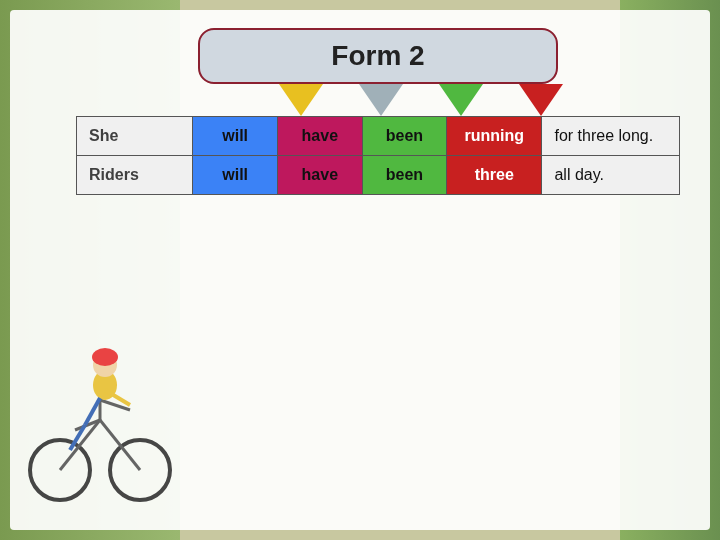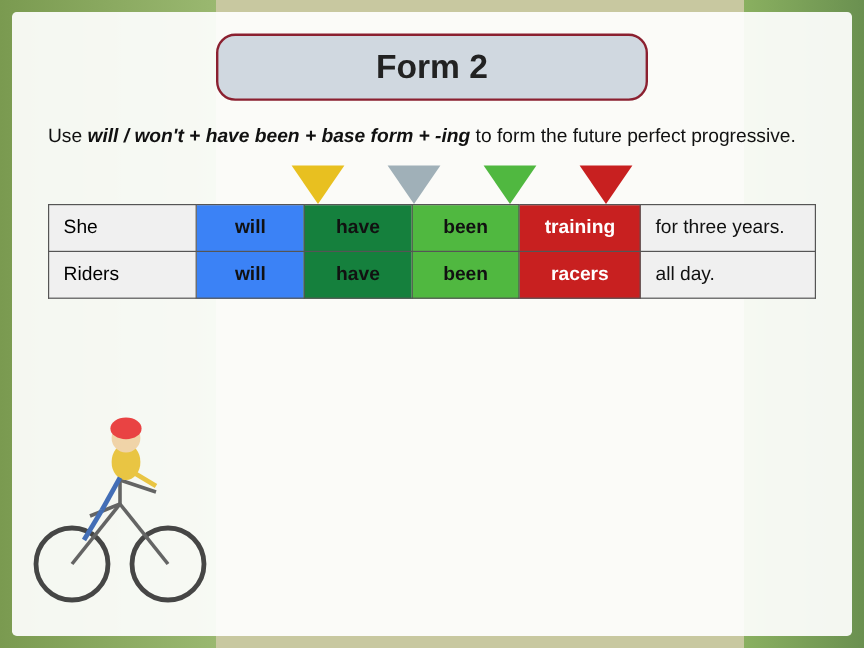--- a/index.html
+++ b/index.html
@@ -16,20 +16,21 @@
     
     .content-area {
       position: absolute;
       top: 10px;
       left: 10px;
       width: 700px;
       height: 520px;
       background: rgba(255,255,255,0.92);
       z-index: 10;
       border-radius: 4px;
+      padding-left: 36px;
     }
 
     
     .title-box {
       margin: 18px auto 0;
       width: 360px;
       background: #d0d8e0;
       border: 2px solid #8b2030;
       border-radius: 16px;
       text-align: center;
@@ -95,35 +96,35 @@
 
     td {
       border: 1.5px solid #555;
       padding: 10px 12px;
       font-size: 16px;
       vertical-align: middle;
     }
 
     .col-subject {
       background: #f0f0f0;
-      font-weight: normal;
+      font-weight: bold;
       width: 110px;
-      color: #000000;
+      color: #404040;
     }
 
     .col-will {
       background: #3b82f6;
       font-weight: bold;
       text-align: center;
       width: 80px;
       color: #111;
     }
 
     .col-have {
-      background: #15803d;
+      background: #be185d;
       font-weight: bold;
       text-align: center;
       width: 80px;
       color: #111;
     }
 
     .col-been {
       background: #50b840;
       font-weight: bold;
       text-align: center;
@@ -170,23 +171,20 @@
 
 <div class="bg-left-strip"></div>
 <div class="bg-right-strip"></div>
 
 <div class="content-area">
 
   <div class="title-box">
     <span>Form 2</span>
   </div>
 
-  <div class="description">
-    Use <em>will / won't + have been + base form + -ing</em> to form the future perfect progressive.
-  </div>
 
   <div class="arrows-row">
     <div class="arrow arrow-yellow">
       <div class="arrow-shape"></div>
     </div>
     <div class="arrow arrow-gray">
       <div class="arrow-shape"></div>
     </div>
     <div class="arrow arrow-green">
       <div class="arrow-shape"></div>
@@ -207,43 +205,43 @@
         <td class="col-will">
           <span>will</span>
         </td>
         <td class="col-have">
           <span>have</span>
         </td>
         <td class="col-been">
           <span>been</span>
         </td>
         <td class="col-verb">
-          <span>training</span>
+          <span>running</span>
         </td>
         <td class="col-extra">
-          <span>for three years.</span>
+          <span>for three long.</span>
         </td>
       </tr>
 
 
       <tr>
         <td class="col-subject">
           <span>Riders</span>
         </td>
         <td class="col-will">
           <span>will</span>
         </td>
         <td class="col-have">
           <span>have</span>
         </td>
         <td class="col-been">
           <span>been</span>
         </td>
         <td class="col-verb">
-          <span>racers</span>
+          <span>three</span>
         </td>
         <td class="col-extra">
           <span>all day.</span>
         </td>
       </tr>
     </tbody>
       </table>
   </div>
 
 </div>

